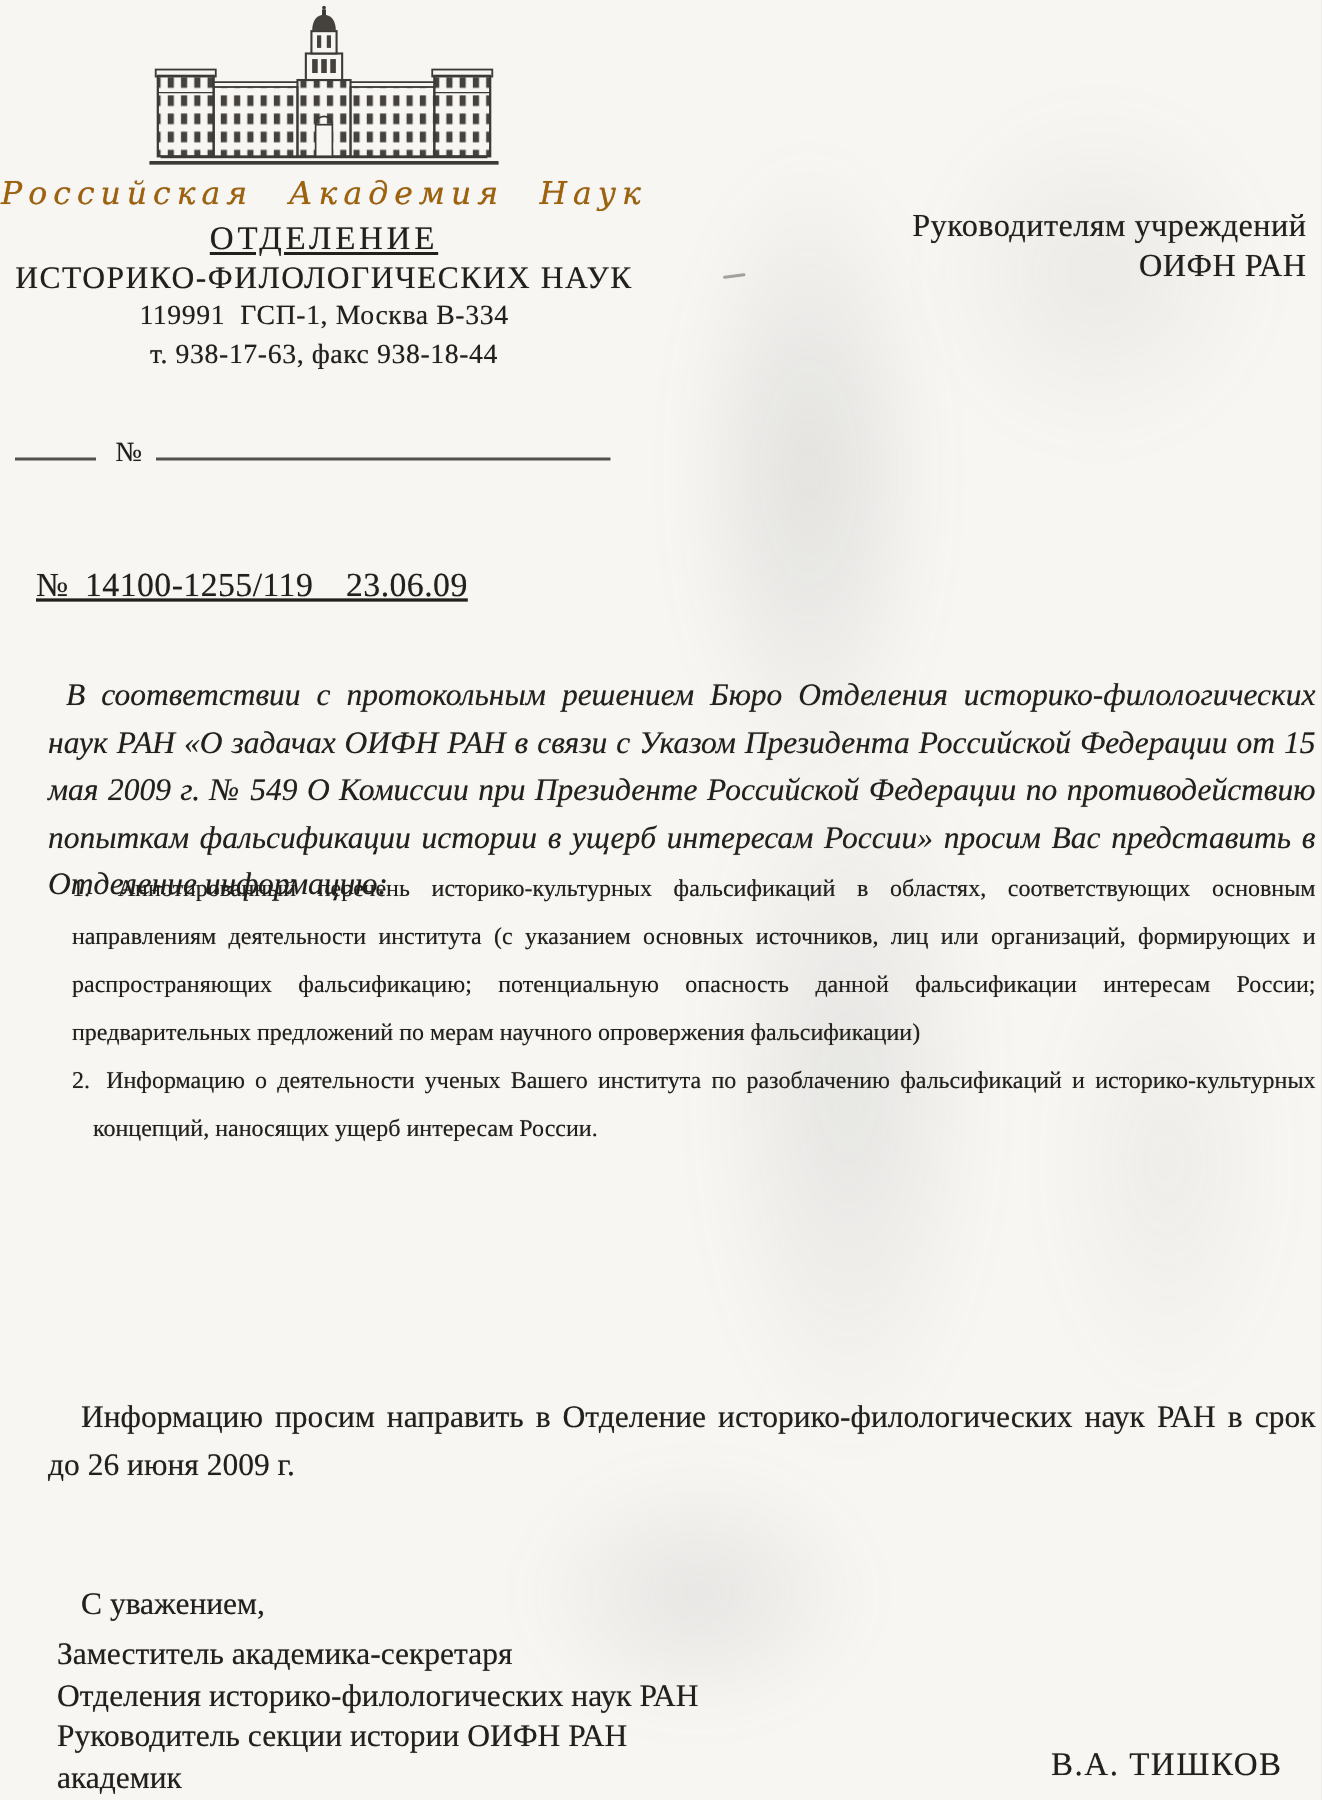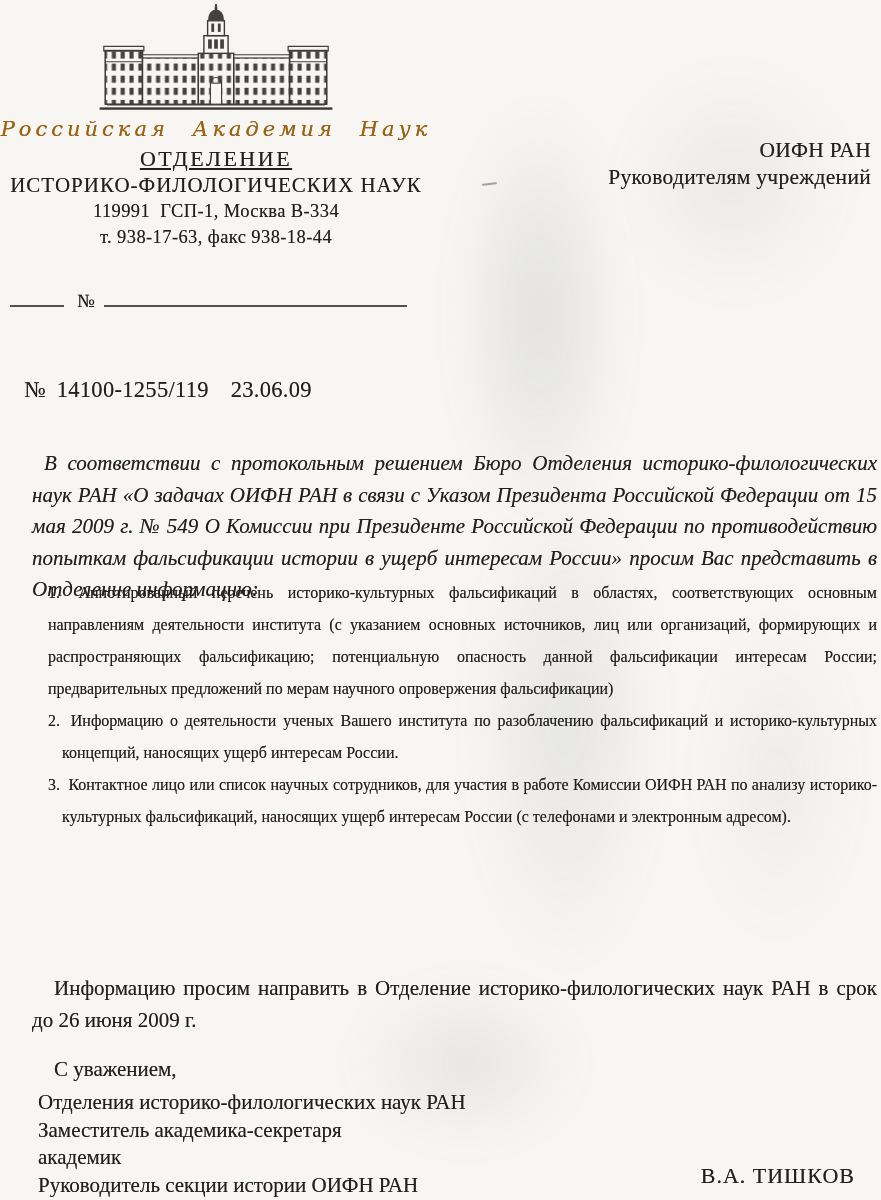--- a/index.html
+++ b/index.html
@@ -38,31 +38,31 @@
   
   .ref-row{position:absolute;left:10px;white-space:nowrap;font-size:18.5px;}
   .ref-row .seg{display:inline-block;border-bottom:2px solid #53514d;height:20px;vertical-align:baseline;}
   .ref1{top:287px;}
   .ref1 .seg1{width:54px;}
   .ref1 .no-label{margin:0 9px 0 13px;}
   .ref1 .seg2{width:303px;}
   .ref2{top:322px;}
   .ref2 .seg3{width:348px;margin-left:8px;}
 
-  .doc-number{position:absolute;left:24px;top:377px;font-size:22.5px;letter-spacing:.3px;word-spacing:5px;}
+  .doc-number{position:absolute;left:24px;top:377px;font-size:22.5px;letter-spacing:.3px;word-spacing:5px;text-decoration:underline;}
 
   
   .p1{position:absolute;left:32px;top:427px;width:845px;text-align:justify;
     text-indent:12px;font-size:21px;line-height:31.5px;font-style:italic;}
   .list{position:absolute;left:32px;top:577px;width:845px;font-size:16px;line-height:32px;}
   .li{text-align:justify;}
   .li-a{margin-left:16px;}
   .li-b{margin-left:30px;text-indent:-14px;}
   .li .num{padding-right:4px;}
-  .p2{position:absolute;left:32px;top:952px;width:845px;text-align:justify;
+  .p2{position:absolute;left:32px;top:908px;width:845px;text-align:justify;
     text-indent:22px;font-size:21px;line-height:31.5px;}
   .closing{position:absolute;left:32px;top:1036px;text-indent:22px;font-size:21px;}
 
   
   .signature{position:absolute;left:38px;top:1089px;font-size:21px;line-height:27.5px;}
   .sig-name{position:absolute;right:26px;top:1163px;font-size:22px;letter-spacing:1px;}
 </style>
 </head>
 <body>
 
@@ -117,42 +117,41 @@
       <circle cx="125" cy="-3.8" r="1.3" fill="#3a3a38"></circle>
     </svg>
     <div class="script-line txt-soft">Российская Академия Наук</div>
     <div class="division1 txt-soft">ОТДЕЛЕНИЕ</div>
     <div class="division2 txt-soft">ИСТОРИКО-ФИЛОЛОГИЧЕСКИХ НАУК</div>
     <div class="addr first txt-soft">119991&nbsp; ГСП-1, Москва В-334</div>
     <div class="addr txt-soft">т. 938-17-63, факс 938-18-44</div>
   </div>
 
   <div class="recipient txt-soft">
+    <div>Руководителям учреждений</div>
     <div>ОИФН РАН</div>
-    <div>Руководителям учреждений</div>
   </div>
 
   <div class="ref-row ref1">
     <span class="seg seg1"></span><span class="no-label txt-soft">№</span><span class="seg seg2"></span>
   </div>
 
   <div class="doc-number txt-soft">№ 14100-1255/119&nbsp; 23.06.09</div>
 
   <p class="p1 txt-soft">В соответствии с протокольным решением Бюро Отделения историко-филологических наук РАН «О задачах ОИФН РАН в связи с Указом Президента Российской Федерации от 15 мая 2009 г. № 549 О Комиссии при Президенте Российской Федерации по противодействию попыткам фальсификации истории в ущерб интересам России» просим Вас представить в Отделение информацию:</p>
 
   <div class="list">
     <div class="li li-a txt-soft"><span class="num">1.</span> <span>Аннотированный перечень историко-культурных фальсификаций в областях, соответствующих основным направлениям деятельности института (с указанием основных источников, лиц или организаций, формирующих и распространяющих фальсификацию; потенциальную опасность данной фальсификации интересам России; предварительных предложений по мерам научного опровержения фальсификации)</span></div>
     <div class="li li-b txt-soft"><span class="num">2.</span> <span>Информацию о деятельности ученых Вашего института по разоблачению фальсификаций и историко-культурных концепций, наносящих ущерб интересам России.</span></div>
-    <div class="li li-b txt-soft"><span class="num">3.</span> <span>Контактное лицо или список научных сотрудников, для участия в работе Комиссии ОИФН РАН по анализу историко-культурных фальсификаций, наносящих ущерб интересам России (с телефонами и электронным адресом).</span></div>
   </div>
 
   <p class="p2 txt-soft">Информацию просим направить в Отделение историко-филологических наук РАН в срок до 26 июня 2009 г.</p>
   <p class="closing txt-soft">С уважением,</p>
 
   <div class="signature txt-soft">
+    <div>Заместитель академика-секретаря</div>
     <div>Отделения историко-филологических наук РАН</div>
-    <div>Заместитель академика-секретаря</div>
+    <div>Руководитель секции истории ОИФН РАН</div>
     <div>академик</div>
-    <div>Руководитель секции истории ОИФН РАН</div>
   </div>
   <div class="sig-name txt-soft">В.А. ТИШКОВ</div>
 
 </div>
 
 </body></html>

